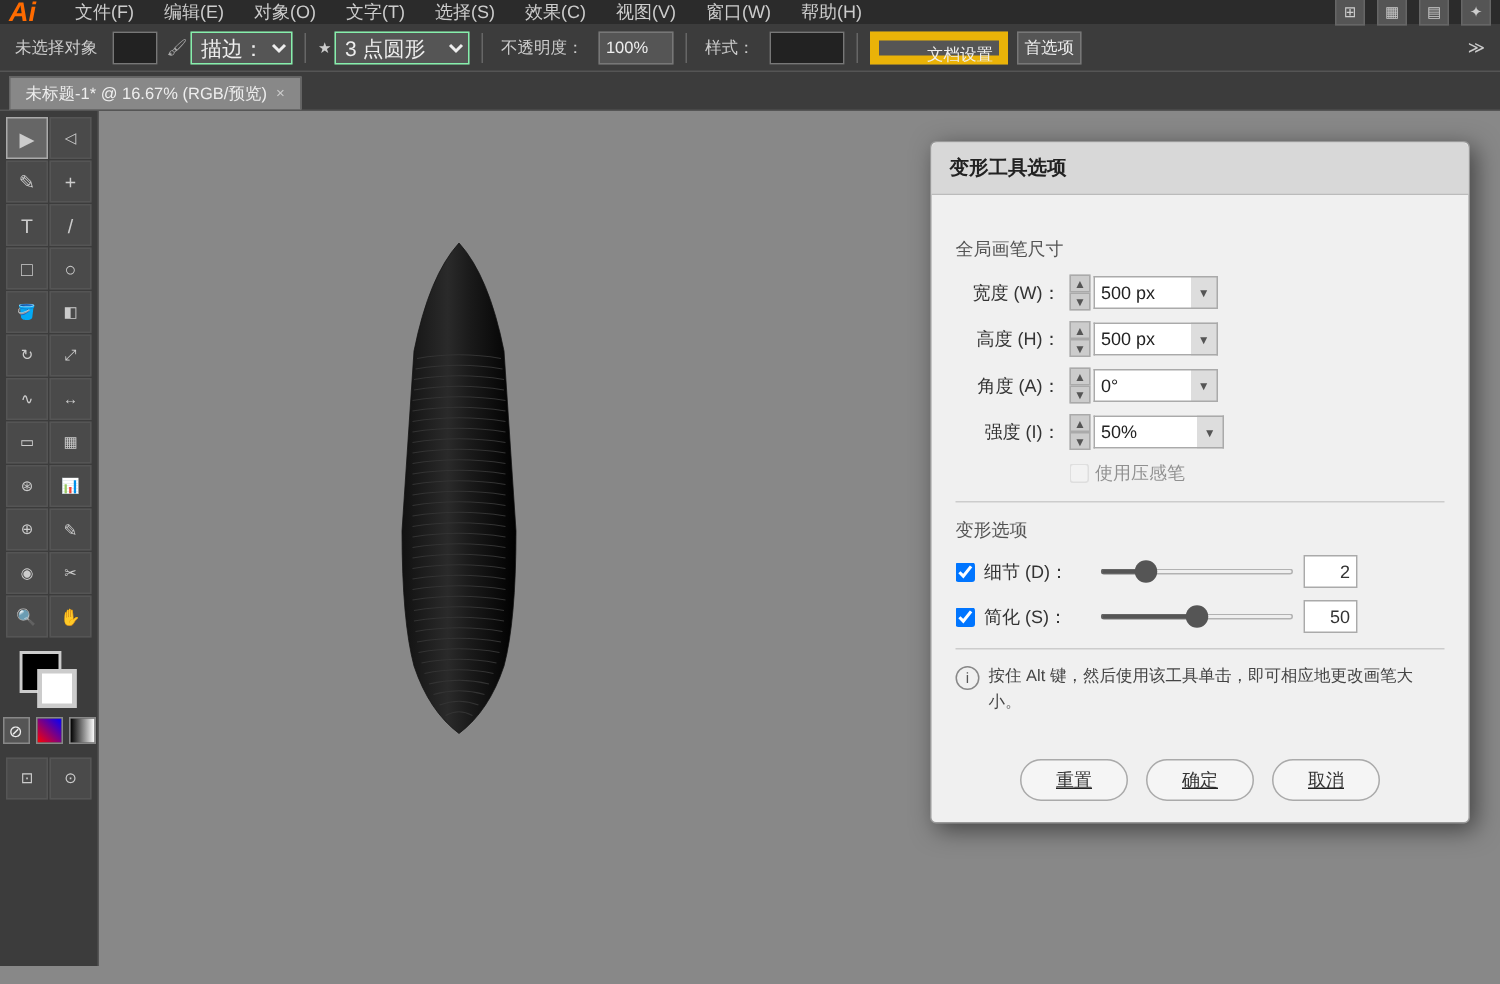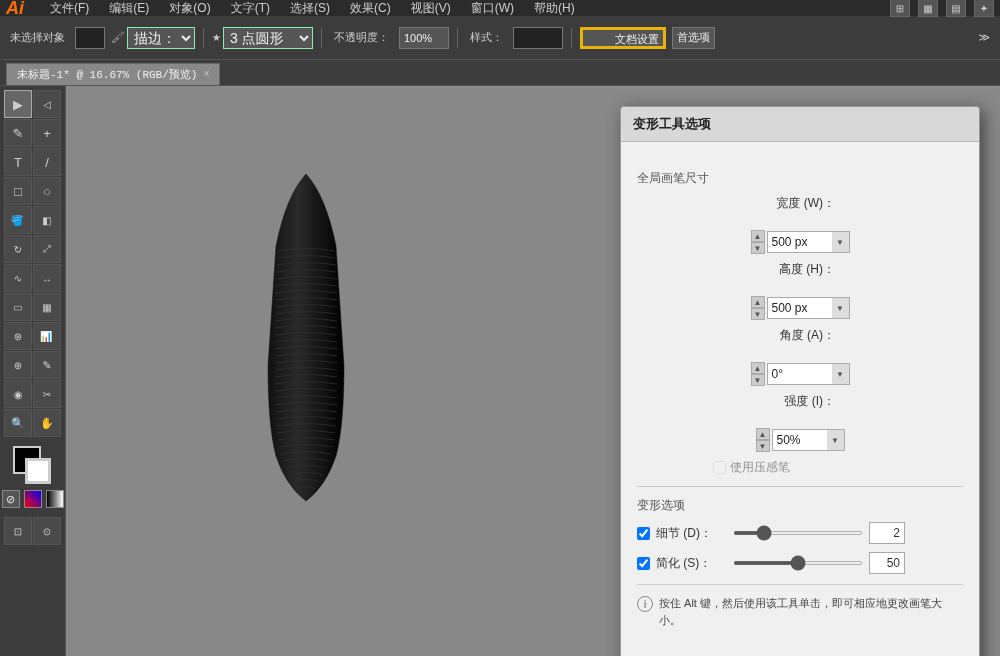--- a/index.html
+++ b/index.html
@@ -47,21 +47,21 @@
       background: #555;
       border: 1px solid #666;
       color: #ccc;
       font-size: 10px;
       display: flex; align-items: center; justify-content: center;
       cursor: pointer;
     }
 
     
     #toolbar {
-      height: 44px;
+      height: 32px;
       background: #3c3c3c;
       display: flex;
       align-items: center;
       padding: 0 6px;
       gap: 6px;
       border-bottom: 1px solid #555;
     }
     .toolbar-item {
       color: #ccc;
       font-size: 11px;
@@ -116,21 +116,20 @@
       padding: 0 10px;
       display: flex;
       align-items: center;
       gap: 6px;
       font-size: 11px;
       color: #eee;
       cursor: pointer;
     }
     .tab.active {
       background: #888;
-      font-family: Liberation Mono, monospace;
     }
     .tab-close {
       font-size: 10px;
       color: #ccc;
       cursor: pointer;
     }
 
     
     #main {
       display: flex;
@@ -203,22 +202,21 @@
     .section-label {
       font-size: 12px;
       color: #555;
       margin-bottom: 8px;
       margin-top: 4px;
     }
     .field-row {
       display: flex;
       align-items: center;
       margin-bottom: 7px;
-      gap: 18px;
-      flex-direction: column;
+      gap: 6px;
     }
     .field-label {
       font-size: 12px;
       color: #333;
       width: 70px;
       text-align: right;
       flex-shrink: 0;
     }
     .field-input-wrap {
       display: flex;
@@ -447,21 +445,21 @@
       <option>3 点圆形</option>
     </select>
   </div>
   <div class="toolbar-sep"></div>
   <span class="toolbar-item">不透明度：</span>
   <input class="toolbar-input" style="width: 50px;" value="100%">
   <div class="toolbar-sep"></div>
   <span class="toolbar-item">样式：</span>
   <div class="toolbar-color-box" style="width:50px;"></div>
   <div class="toolbar-sep"></div>
-  <button class="toolbar-item" style="background:#555;border:3px solid #eab308;color:#eee;height:22px;cursor:pointer;padding-left:32px;">文档设置</button>
+  <button class="toolbar-item" style="background:#555;border:6px solid #eab308;color:#eee;height:22px;cursor:pointer;padding-left:32px;">文档设置</button>
   <button class="toolbar-item" style="background:#555;border:1px solid #777;color:#eee;height:22px;cursor:pointer;">首选项</button>
   <span class="toolbar-item" style="margin-left:auto;">≫</span>
 </div>
 
 <div id="tab-bar">
   <div class="tab active">
     <span>未标题-1* @ 16.67% (RGB/预览)</span>
     <span class="tab-close">×</span>
   </div>
 </div>
@@ -640,21 +638,21 @@
         </div>
 
         <div class="field-row">
           <span class="field-label">强度 (I)：</span>
           <div class="field-input-wrap">
             <div class="spinner-btns">
               <div class="spinner-btn">▲</div>
               <div class="spinner-btn">▼</div>
             </div>
             <div style="display:flex;align-items:center;">
-              <input class="field-input" value="50%" style="width: 55px; border-right: none;">
+              <input class="field-input" value="50%" style="width: 69px; border-right: none;">
               <div class="field-select-arrow">▼</div>
             </div>
           </div>
         </div>
 
         <div style="margin-left:76px; margin-bottom:8px;">
           <div class="disabled-checkbox">
             <input type="checkbox" disabled="" style="">
             <span class="checkbox-label">使用压感笔</span>
           </div>

